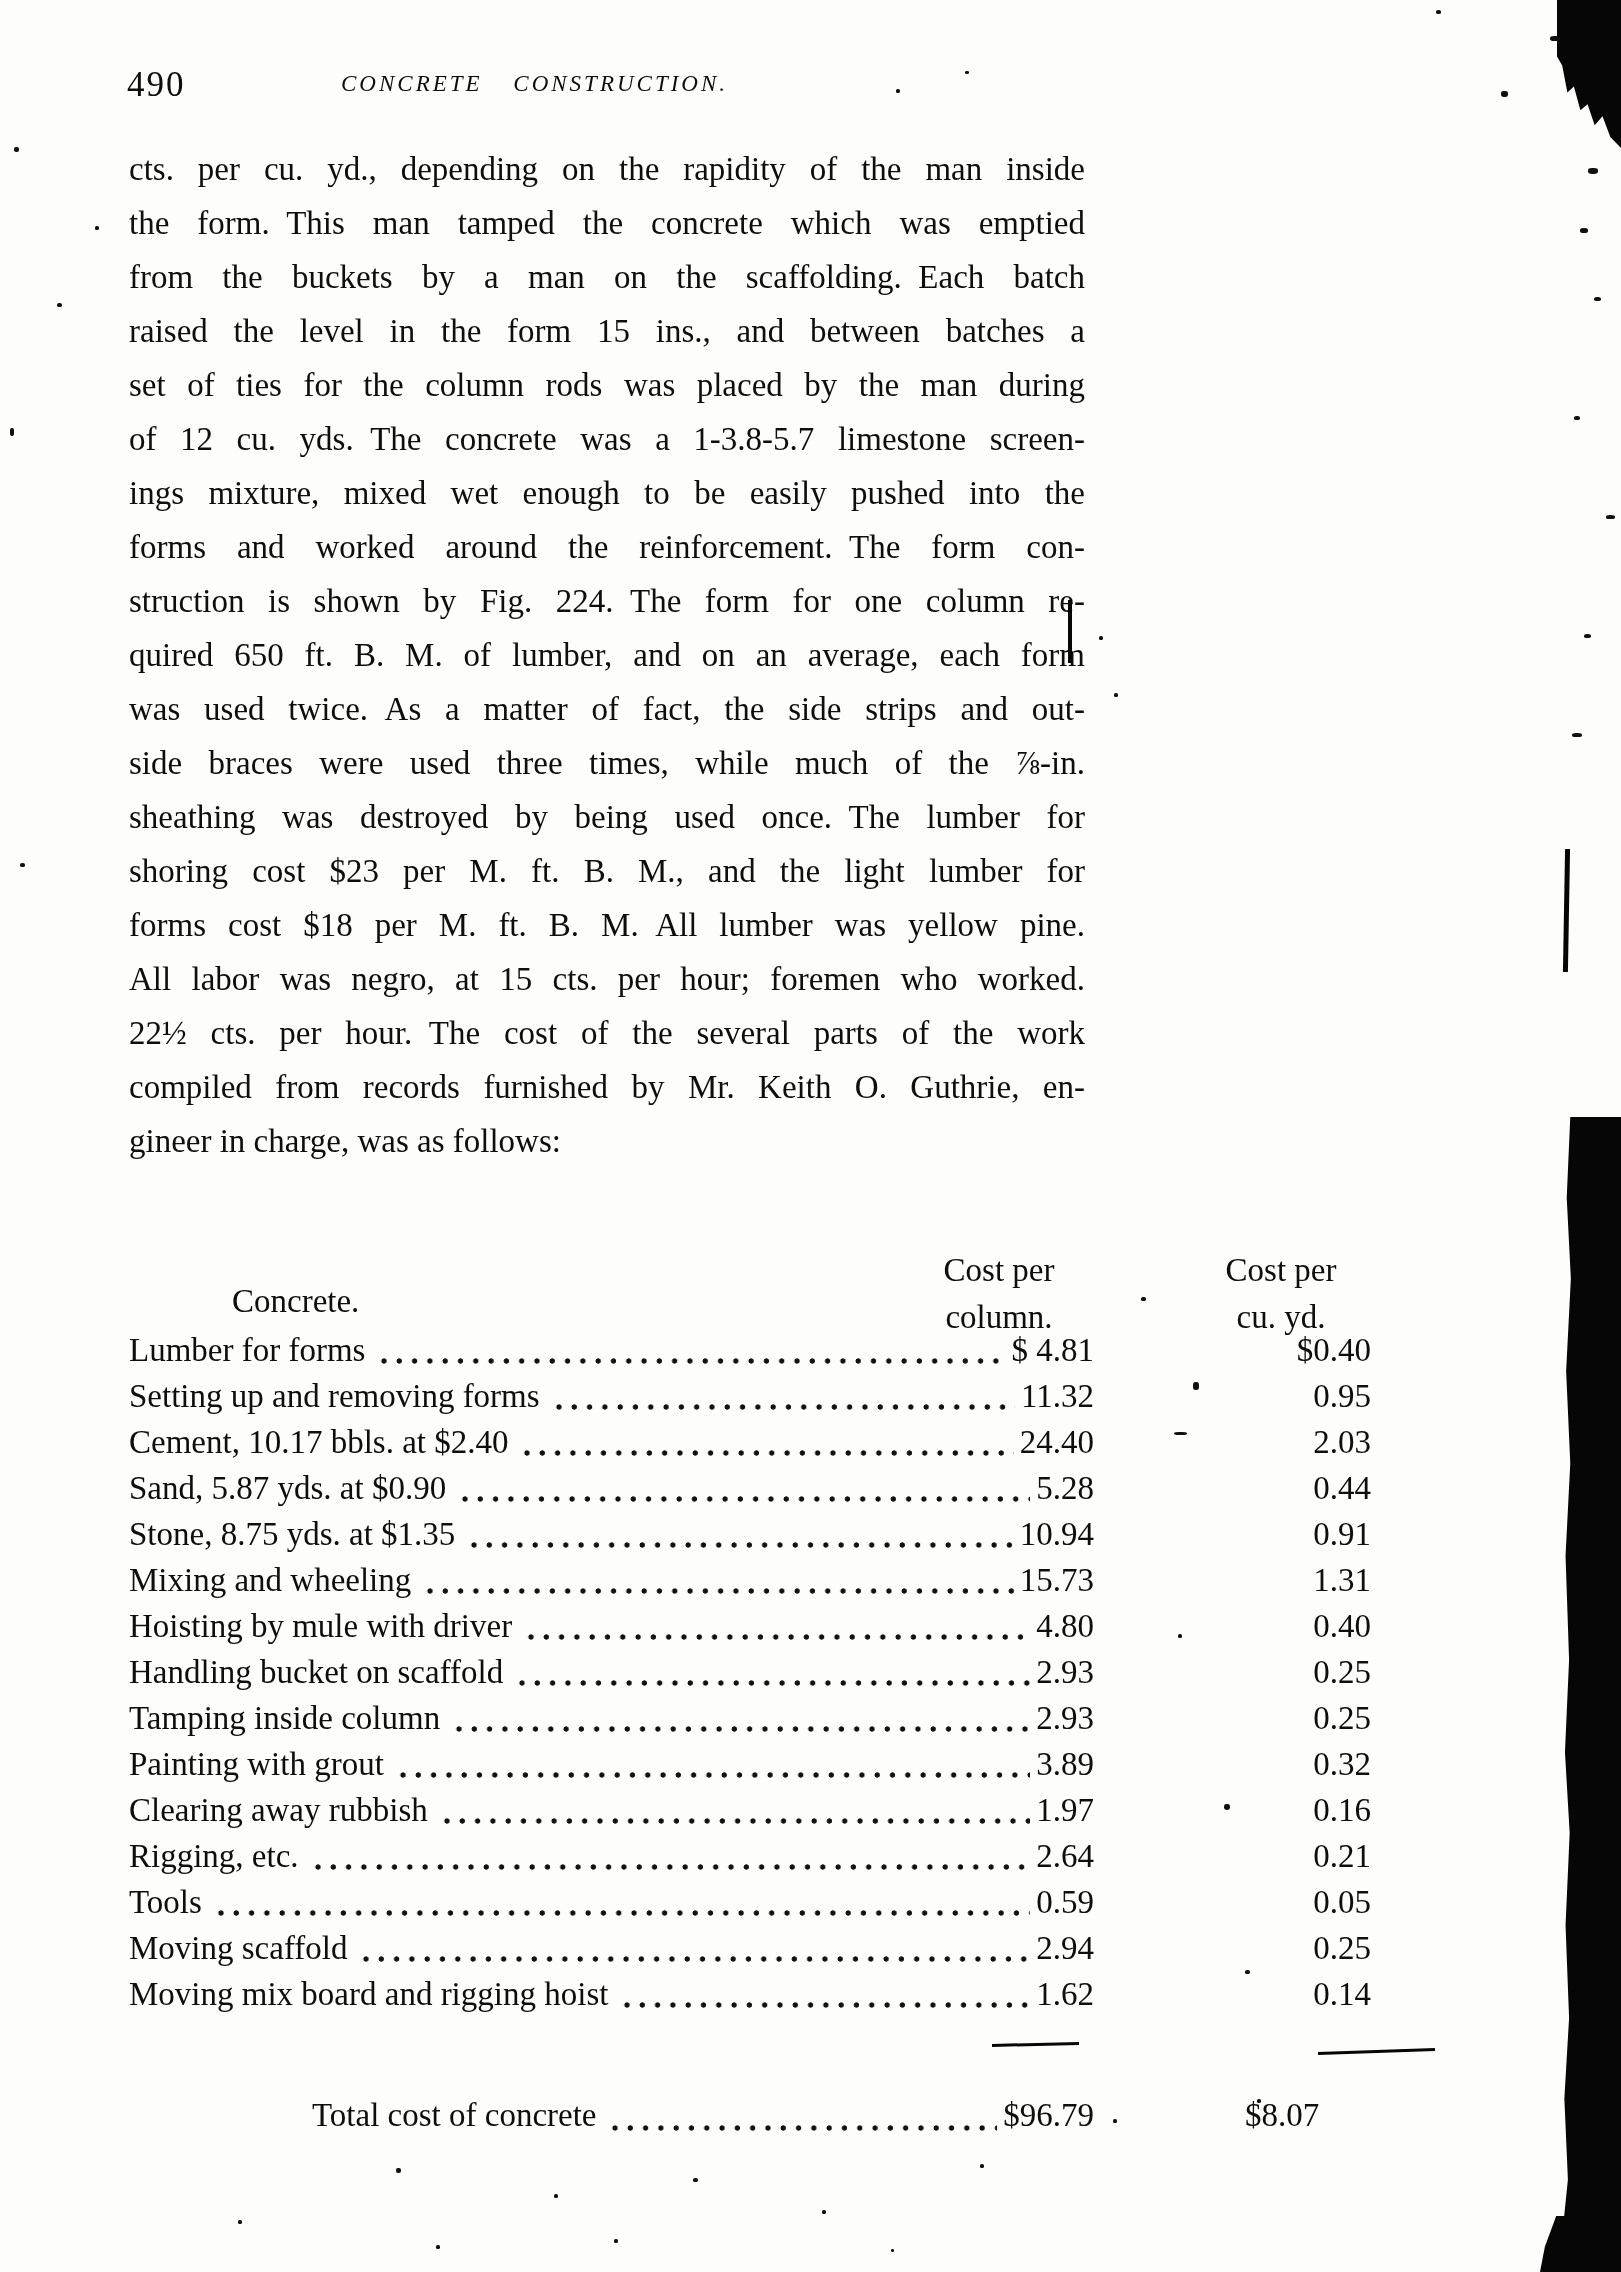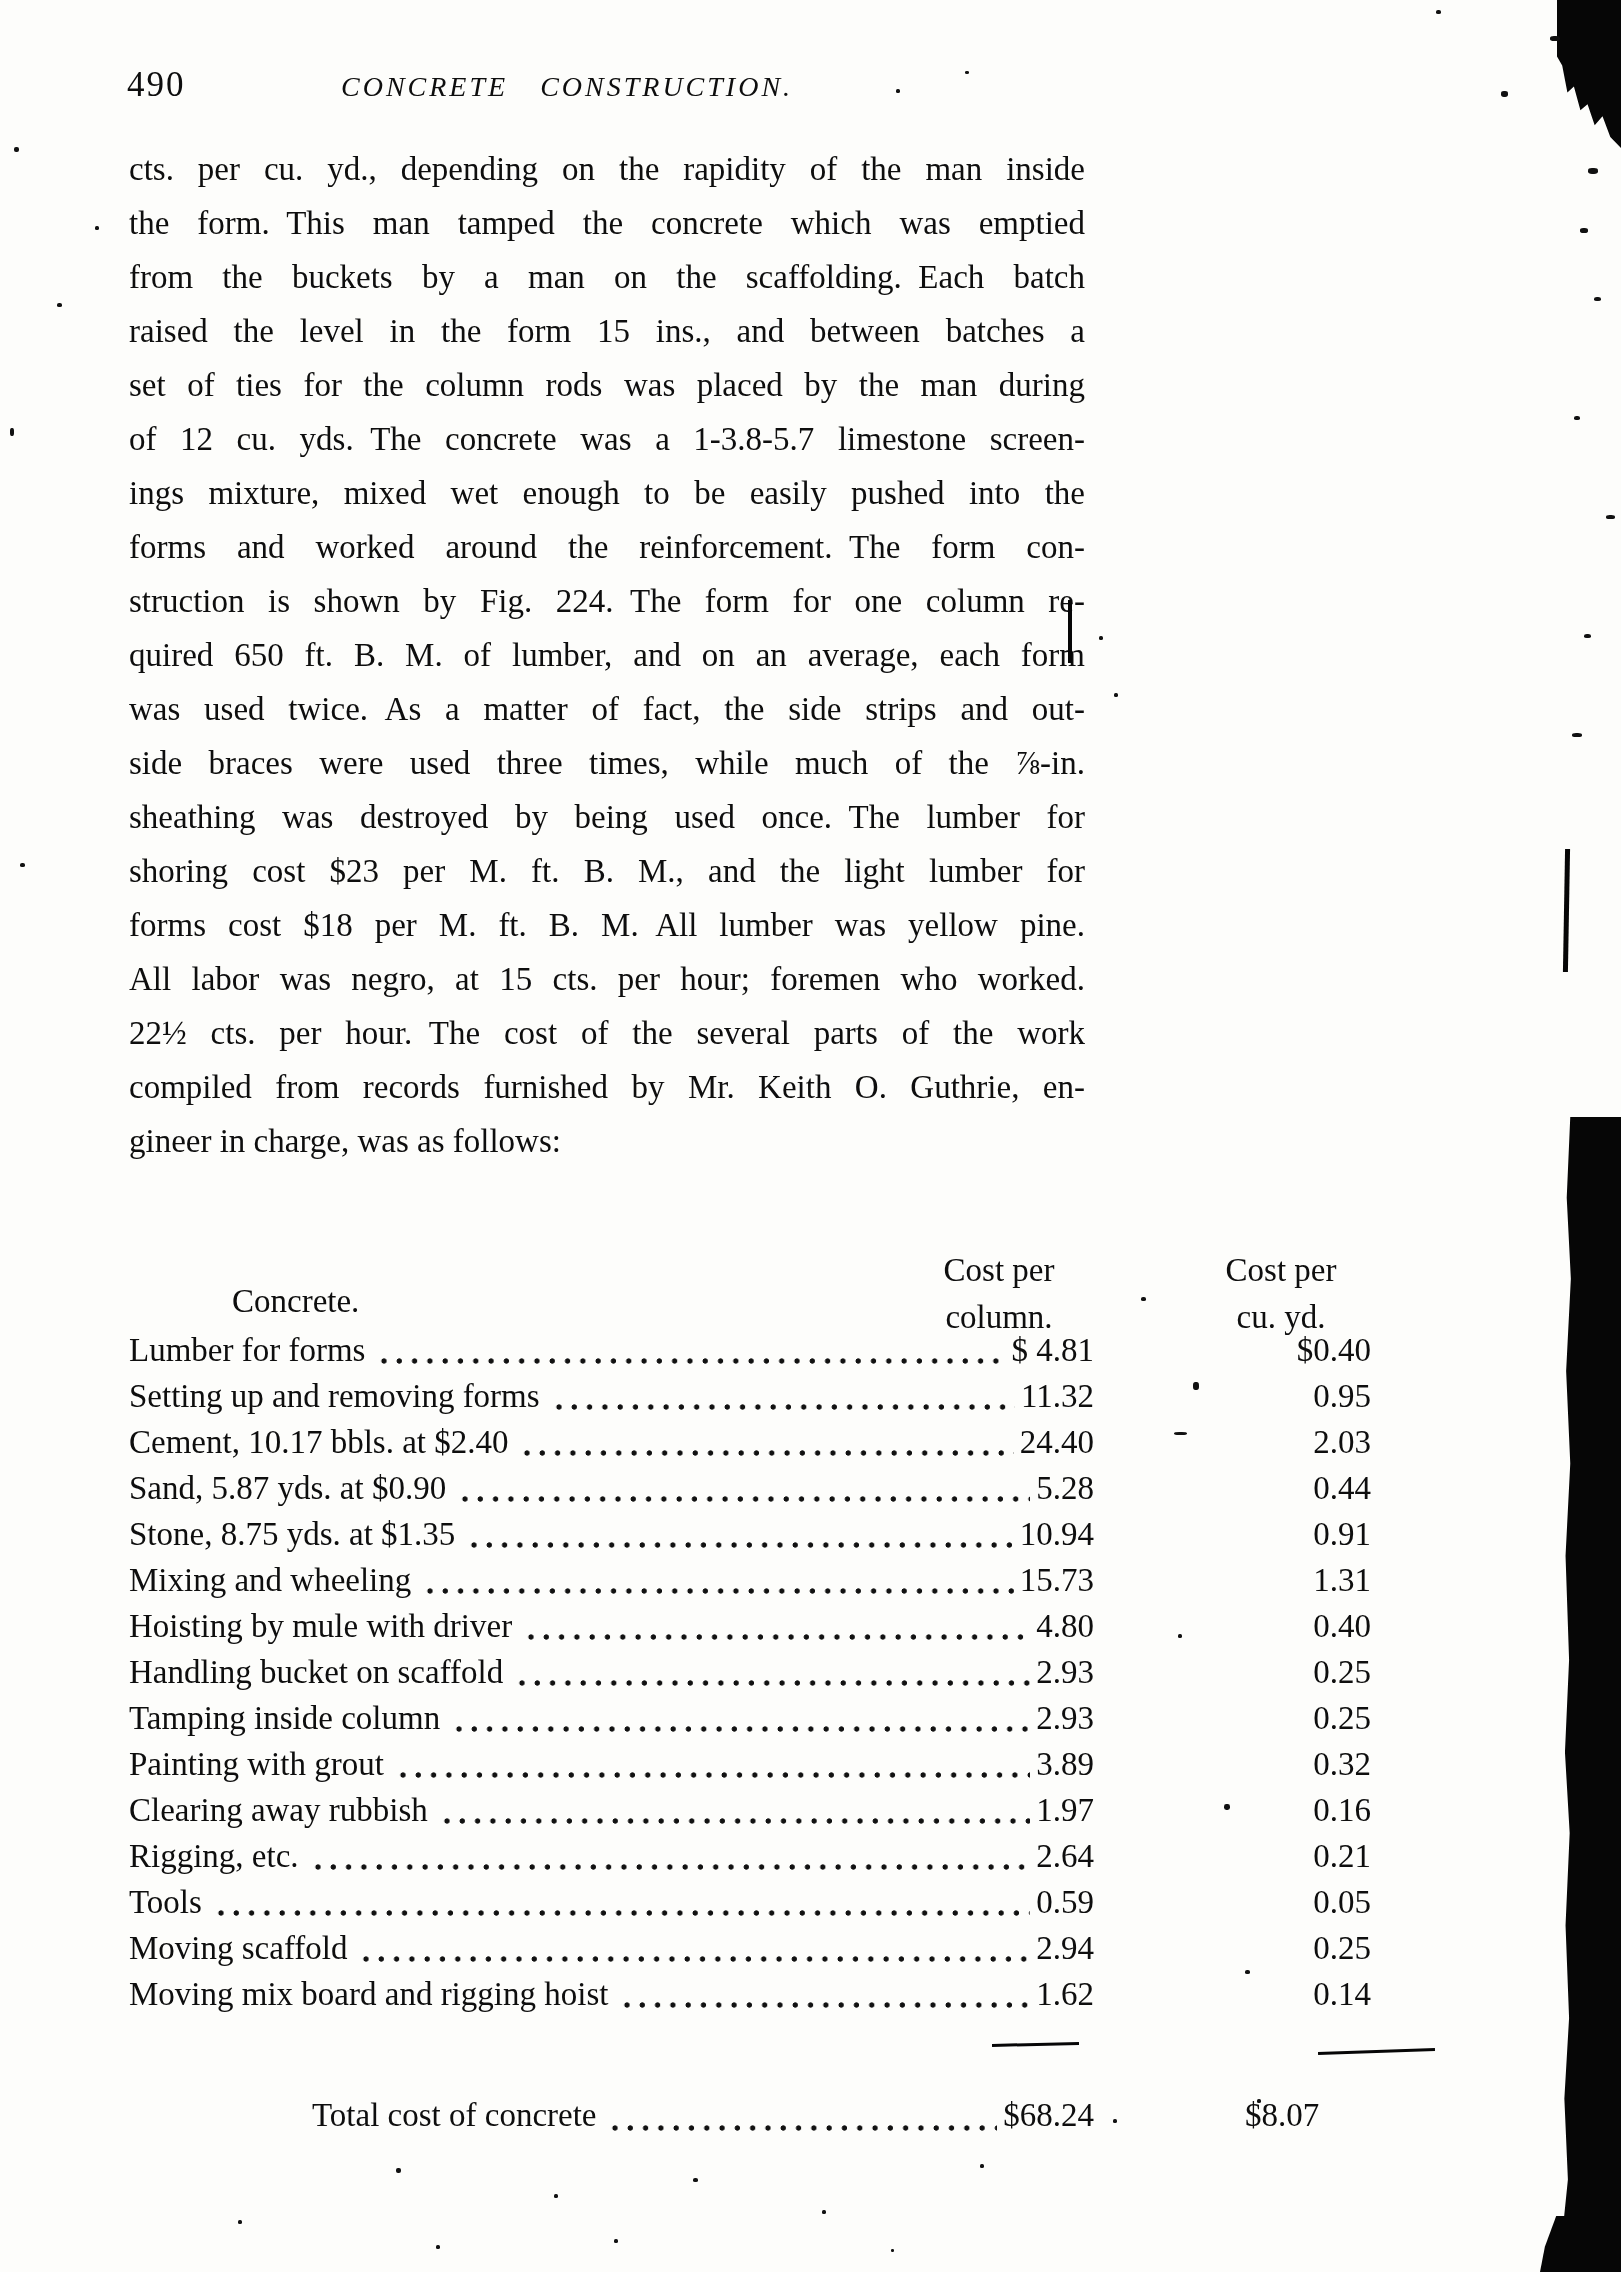--- a/index.html
+++ b/index.html
@@ -7,21 +7,21 @@
     position:relative;
     width:1622px;height:2272px;
     background:#fdfdfb;
     color:#0e0e0e;
     font-family:"Liberation Serif","DejaVu Serif",serif;
     overflow:hidden;
   }
   .pageno{position:absolute;left:127px;top:65px;font-size:35px;letter-spacing:2px;}
   .running-head{
     position:absolute;left:341px;top:71px;
-    font-size:28px;font-style:italic;
+    font-size:23px;font-style:italic;
     letter-spacing:3px;word-spacing:22px;
   }
   .para{position:absolute;left:129px;top:142px;width:956px;font-size:33px;}
   .para .line{
     height:54px;line-height:54px;
     text-align:justify;text-align-last:justify;
     white-space:nowrap; 
   }
   .para .line{white-space:normal;overflow:visible;}
   .para .line.last{text-align-last:left;}
@@ -196,21 +196,21 @@
           <span class="c2">0.14</span>
         </div>
       </div>
 
     <div class="artifact rule-c1"></div>
     <div class="artifact rule-c2"></div>
 
     <div class="total-row">
       <span class="lab">Total cost of concrete</span>
       <span class="lead"></span>
-      <span class="c1">$68.24</span>
+      <span class="c1">$96.79</span>
     </div>
     <div class="total-c2">$8.07</div>
   </div>
 
   <div class="artifact blob-top-right"></div>
   <div class="artifact bar-right"></div>
   <div class="artifact bar-right-foot"></div>
   <div class="artifact thin-line-right"></div>
   <div class="artifact thin-line-mid"></div>
 

